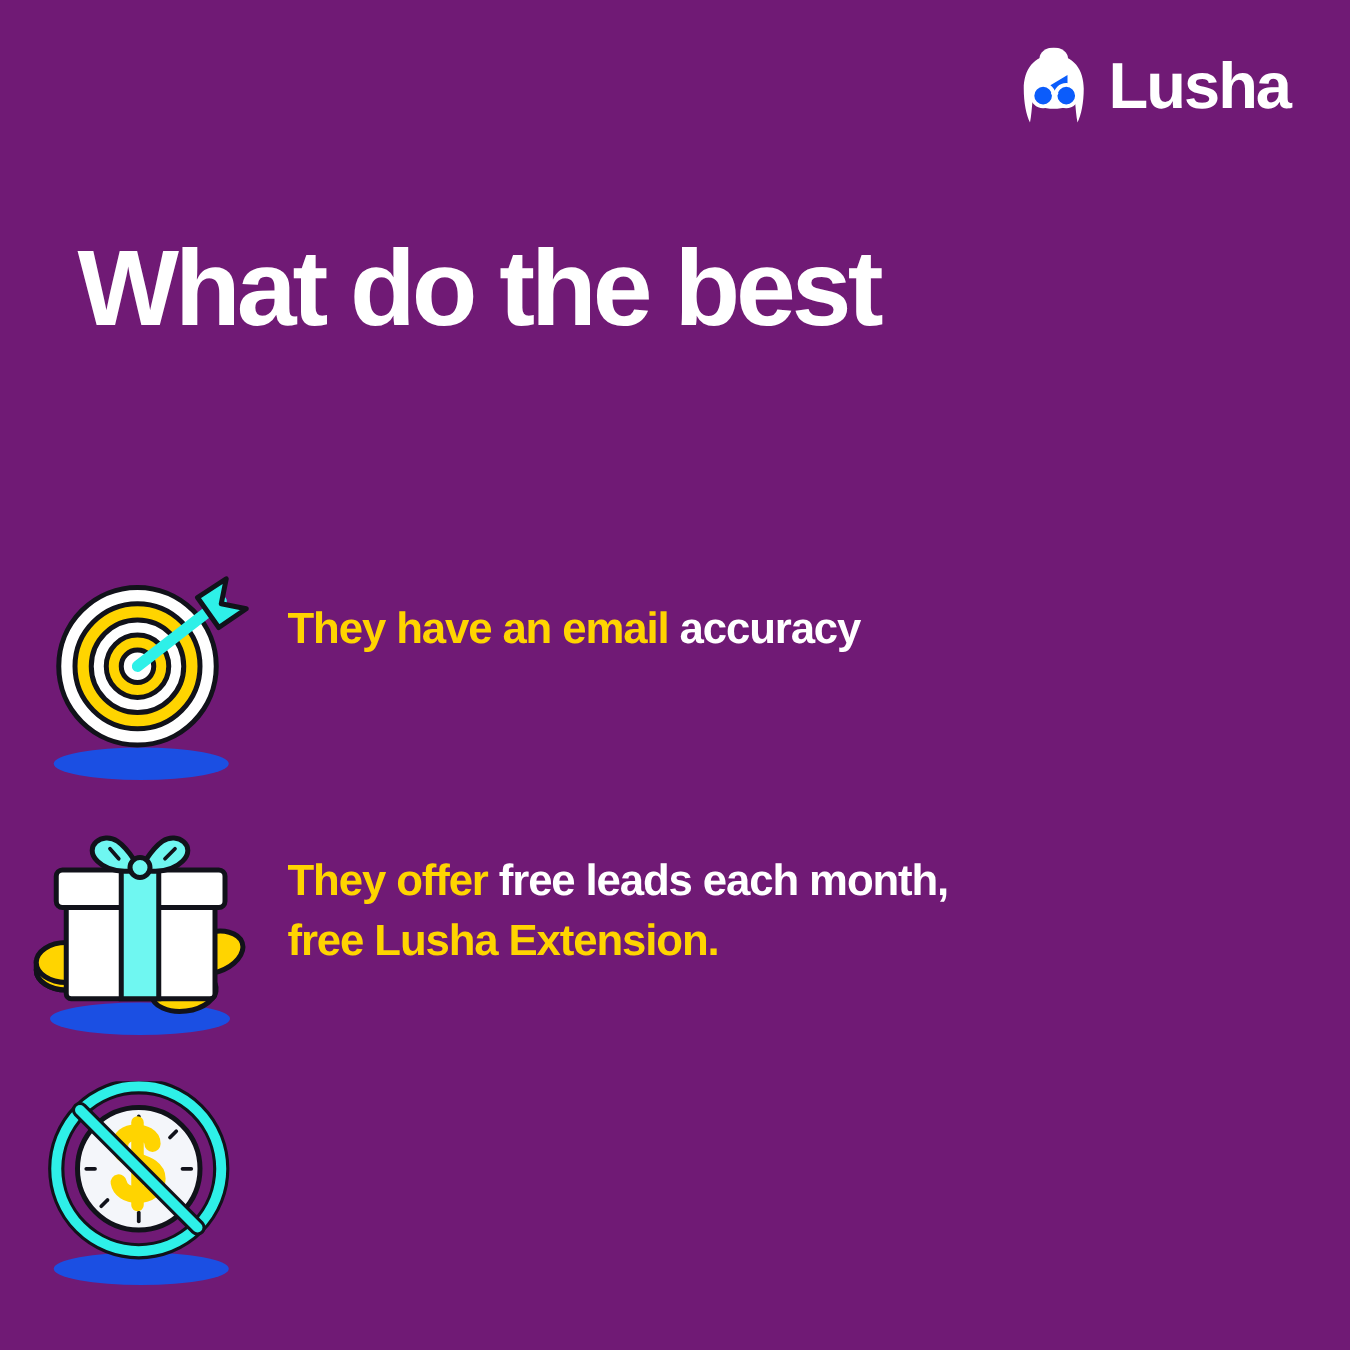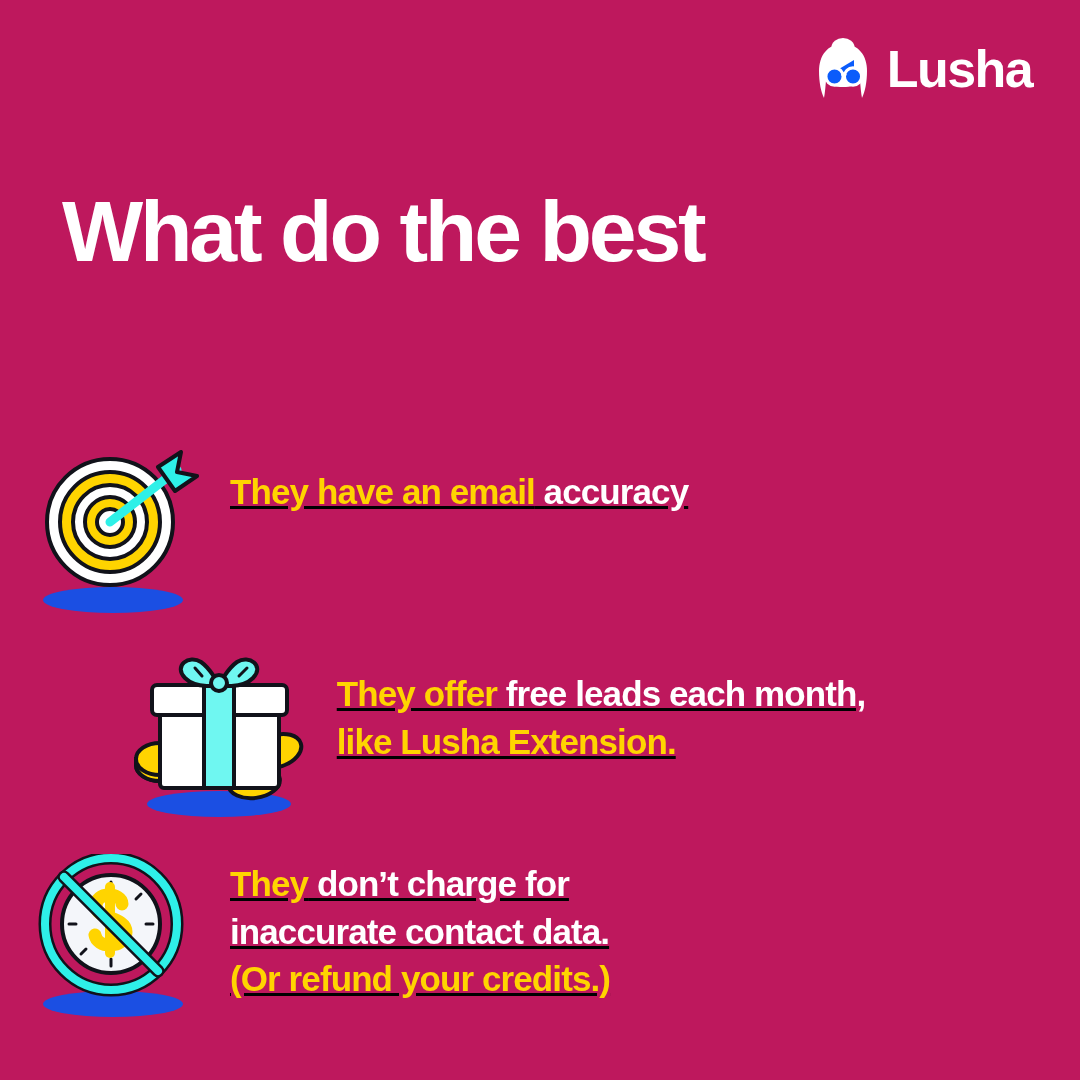--- a/index.html
+++ b/index.html
@@ -11,21 +11,21 @@
     height: 1080px;
     overflow: hidden;
     background: #0B5CFB;
     font-family: "Liberation Sans", sans-serif;
     -webkit-font-smoothing: antialiased;
   }
   #poster {
     position: relative;
     width: 1080px;
     height: 1080px;
-    background: #be185d;
+    background: #701a75;
     overflow: hidden;
   }
 
   
   .logo {
     position: absolute;
     top: 38px;
     right: 48px;
     display: flex;
     align-items: center;
@@ -58,23 +58,22 @@
     color: #FFFFFF;
     font-family: "Liberation Sans", sans-serif;
   }
   .headline .hl-line { display: block; white-space: nowrap; }
   .hl-yellow { color: #FFD400; }
 
   
   .bullets {
     position: absolute;
     left: 0;
-    top: 444px;
+    top: 455px;
     width: 972px;
-    text-decoration: underline;
   }
   .bullet {
     position: relative;
     display: flex;
     align-items: flex-start;
     height: 190px;
   }
   .bullet-icon-wrap {
     position: relative;
     width: 230px;
@@ -95,21 +94,21 @@
     letter-spacing: -0.9px;
     color: #FFFFFF;
     font-family: "Liberation Sans", sans-serif;
   }
   .bullet-text .ln { display: block; white-space: nowrap; }
   .t-yellow { color: #FFD400; }
   .t-white { color: #FFFFFF; }
 
   
   .bullet-1 { margin-top: 0px; }
-  .bullet-2 { margin-top: 12px; justify-content: center; }
+  .bullet-2 { margin-top: 12px; }
   .bullet-3 { margin-top: 12px; }
   .bullet-3 .bullet-text { padding-top: 12px; }
 </style>
 </head>
 <body>
 
 <div id="poster">
 
   <div class="logo">
     <span class="logo-mark-wrap">
@@ -184,21 +183,21 @@
           <path d="M92 33 C92 33 114 38 126 26 C138 14 122 2 110 10 C100 17 92 33 92 33 Z" fill="#6FF7F1" stroke="#11121A" stroke-width="4" stroke-linejoin="round"></path>
           <circle cx="92" cy="31" r="8" fill="#6FF7F1" stroke="#11121A" stroke-width="4"></circle>
           <path d="M68 16 L75 24 M120 16 L112 24" stroke="#11121A" stroke-width="3" stroke-linecap="round"></path>
         </svg>
       </div>
       <div class="bullet-text">
         <span class="ln">
           <span class="t-yellow">They offer</span><span class="t-white"> free leads each month,</span>
         </span>
         <span class="ln">
-          <span class="t-yellow">like Lusha Extension.</span>
+          <span class="t-yellow">free Lusha Extension.</span>
         </span>
       </div>
     </div>
 
     <div class="bullet bullet-3">
       <div class="bullet-icon-wrap">
         <svg width="180" height="175" viewBox="0 0 180 175" xmlns="http://www.w3.org/2000/svg" aria-hidden="true">
           <ellipse cx="88" cy="150" rx="70" ry="13" fill="#1B4FE3"></ellipse>
 
           <circle cx="86" cy="70" r="49" fill="#F4F6FA" stroke="#11121A" stroke-width="4"></circle>
@@ -218,27 +217,16 @@
             <path d="M85 33 L85 99" stroke="#FFD400" stroke-width="10" fill="none"></path>
           </g>
 
           <circle cx="86" cy="70" r="66" fill="none" stroke="#11121A" stroke-width="13"></circle>
           <circle cx="86" cy="70" r="66" fill="none" stroke="#2EF0E8" stroke-width="8"></circle>
 
           <path d="M39 23 L133 117" stroke="#11121A" stroke-width="13" stroke-linecap="round"></path>
           <path d="M39 23 L133 117" stroke="#2EF0E8" stroke-width="8" stroke-linecap="round"></path>
         </svg>
       </div>
-      <div class="bullet-text">
-        <span class="ln">
-          <span class="t-yellow">They</span><span class="t-white"> don’t charge for</span>
-        </span>
-        <span class="ln">
-          <span class="t-white">inaccurate contact data.</span>
-        </span>
-        <span class="ln">
-          <span class="t-yellow">(Or refund your credits.)</span>
-        </span>
-      </div>
     </div>
 
   </div>
 </div>
 
 </body></html>

